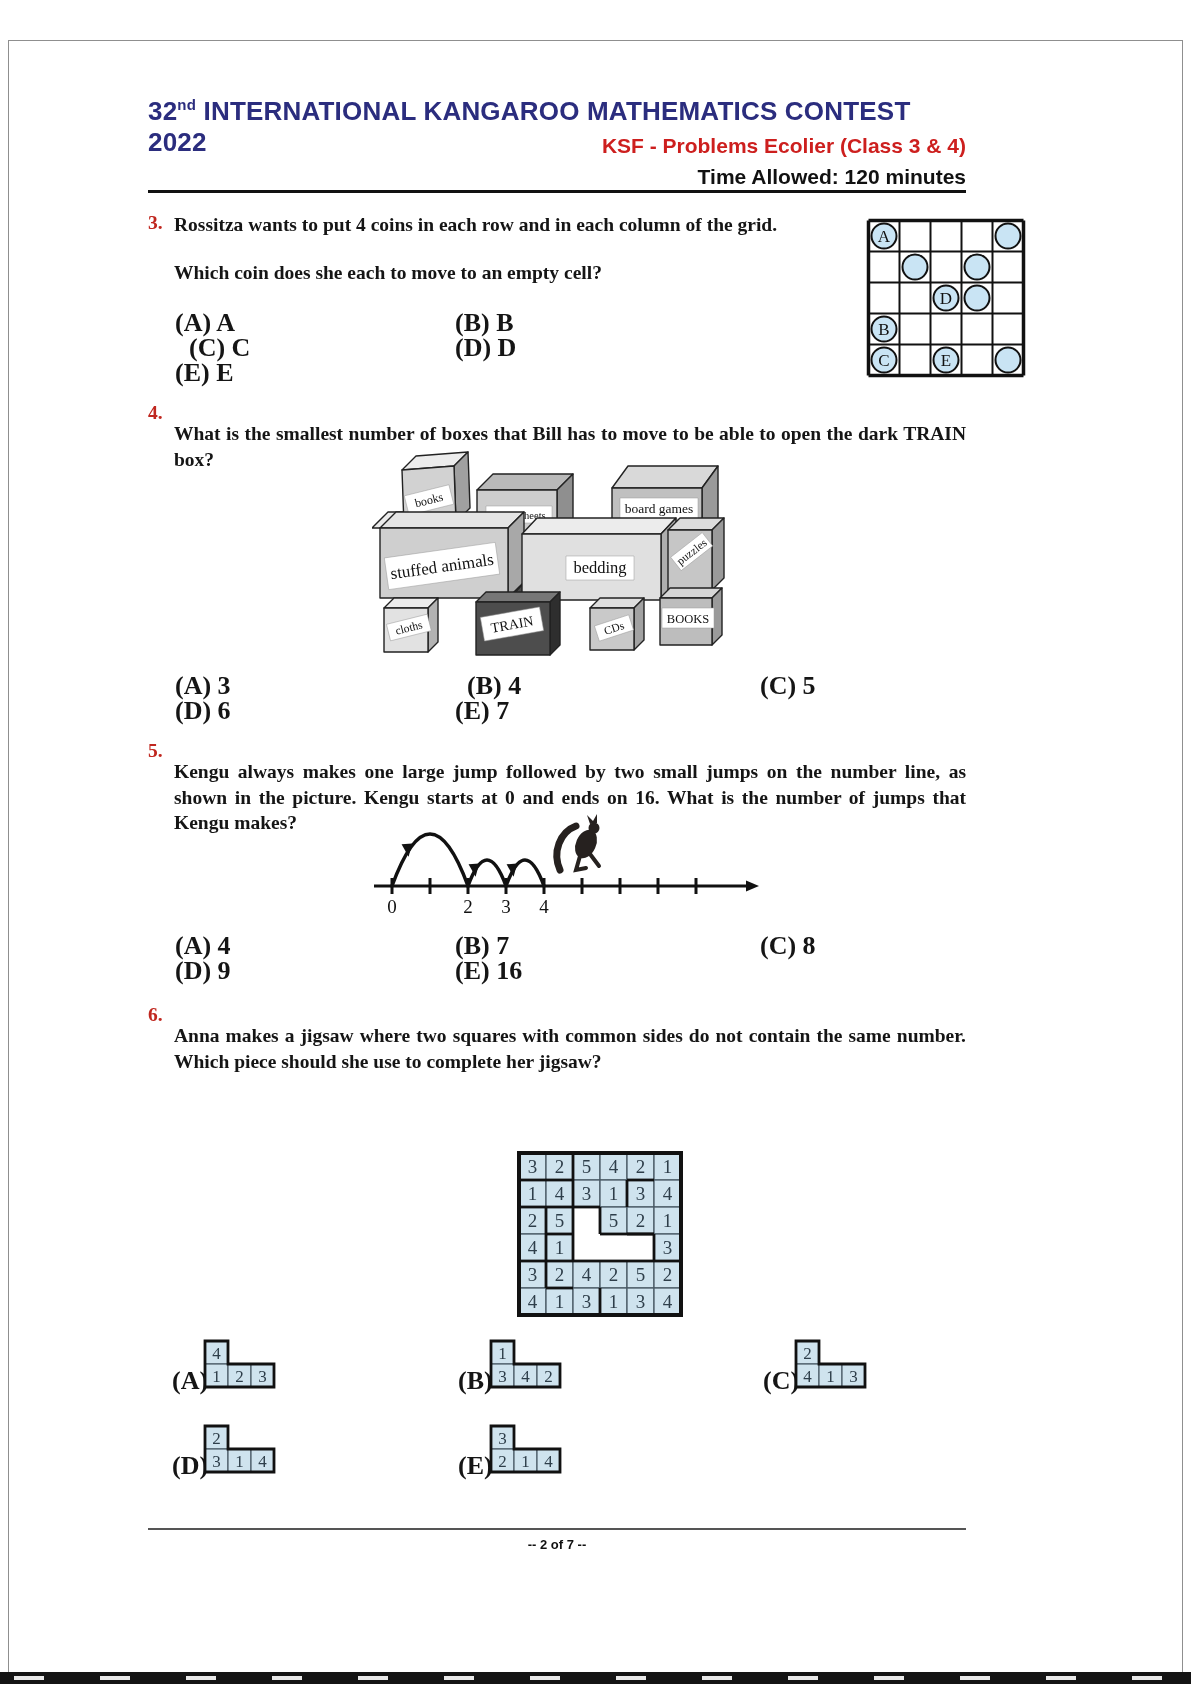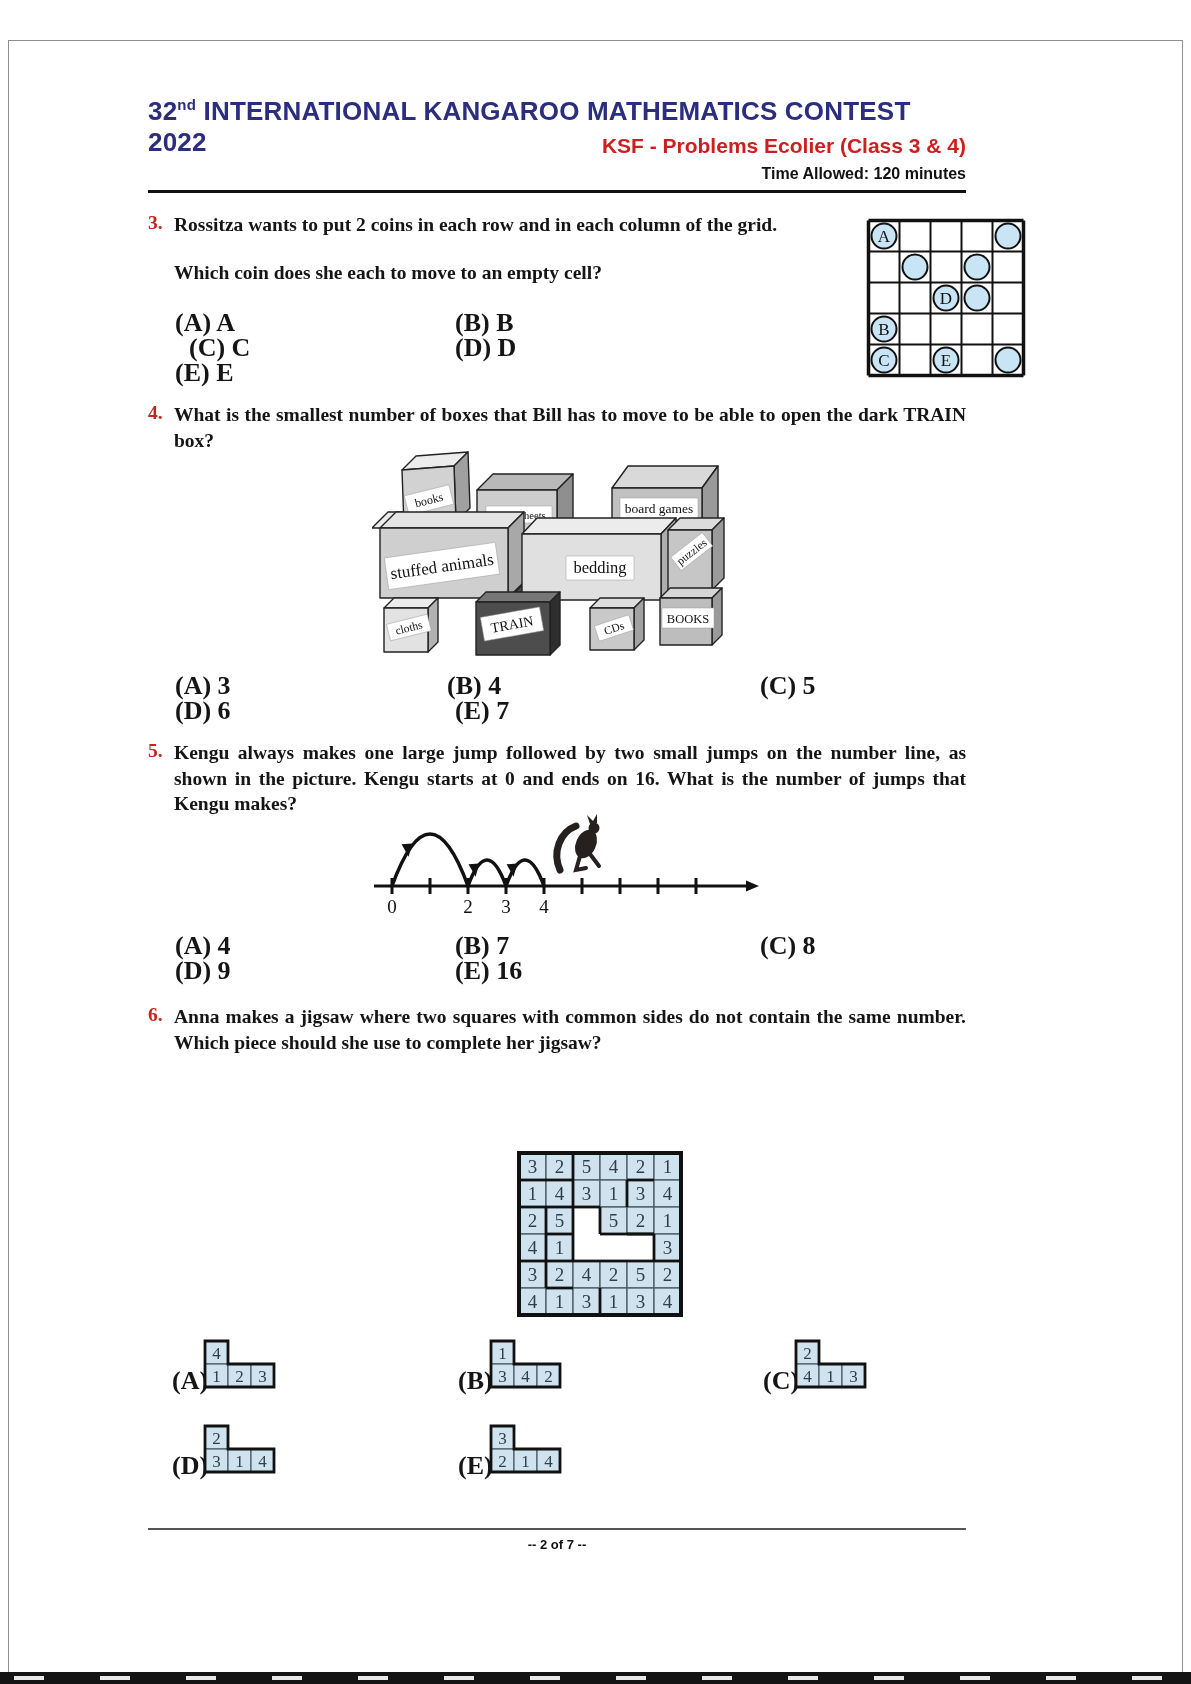--- a/index.html
+++ b/index.html
@@ -7,25 +7,25 @@
        font-family:"Liberation Serif",serif;color:#151515;}
   .frame{position:absolute;left:8px;top:40px;width:1173px;height:1632px;
          border:1px solid #8f8f8f;border-bottom:none;}
   .hdr-title{position:absolute;left:148px;top:96px;width:818px;
              font-family:"Liberation Sans",sans-serif;font-weight:bold;font-size:26px;
              color:#2b2d7e;letter-spacing:0.2px;}
   .hdr-title sup{font-size:15px;}
   .hdr-sub{position:absolute;left:148px;top:134px;width:818px;text-align:right;
            font-family:"Liberation Sans",sans-serif;font-weight:bold;font-size:21px;color:#cd1f1e;}
   .hdr-time{position:absolute;left:148px;top:165px;width:818px;text-align:right;
-            font-family:"Liberation Sans",sans-serif;font-weight:bold;font-size:16px;color:#111;}
+            font-family:"Liberation Sans",sans-serif;font-weight:bold;font-size:21px;color:#111;}
   .hdr-rule{position:absolute;left:148px;top:190px;width:818px;height:3px;background:#111;}
   .qnum{position:absolute;font-size:19.5px;font-weight:bold;color:#c0271f;}
   .qtext{position:absolute;font-size:19.5px;font-weight:bold;color:#151515;line-height:25.5px;}
-  .justify{text-align:justify;}
+  .justify{text-align:justify;margin-top:19px;}
   .opt{position:absolute;font-size:26px;font-weight:bold;color:#151515;white-space:nowrap;}
   .figure{position:absolute;}
   .ftr-rule{position:absolute;left:148px;top:1528px;width:818px;height:1.5px;background:#555;}
   .ftr-text{position:absolute;left:148px;top:1537px;width:818px;text-align:center;
             font-family:"Liberation Sans",sans-serif;font-weight:bold;font-size:13px;color:#111;}
   .bottom-strip{position:absolute;left:0;top:1672px;width:1191px;height:12px;background:#141414;}
   .bottom-strip .dashes{margin-top:4px;height:4px;margin-left:14px;margin-right:14px;
             background:repeating-linear-gradient(90deg,#e8e8e8 0 30px,transparent 30px 86px);}
   svg text{font-family:"Liberation Serif",serif;}
 </style>
@@ -33,21 +33,21 @@
 <body>
 
 <div class="frame"></div>
 
 <div class="hdr-title"><span>32</span><sup>nd</sup><span> INTERNATIONAL KANGAROO MATHEMATICS CONTEST 2022</span></div>
 <div class="hdr-sub">KSF - Problems Ecolier (Class 3 &amp; 4)</div>
 <div class="hdr-time">Time Allowed: 120 minutes</div>
 <div class="hdr-rule"></div>
 
 <div class="qnum" style="left:148px;top:212px">3.</div>
-<div class="qtext" style="left:174px;top:212px;width:690px">Rossitza wants to put 2 coins in each row and in each column of the grid.</div>
+<div class="qtext" style="left:174px;top:212px;width:690px">Rossitza wants to put 4 coins in each row and in each column of the grid.</div>
 <div class="qtext" style="left:174px;top:260px;width:690px">Which coin does she each to move to an empty cell?</div>
 <div class="opt" style="left:175px;top:308px"><span>(A)</span> <span>A</span></div>
 <div class="opt" style="left:455px;top:308px"><span>(B)</span> <span>B</span></div>
 <div class="opt" style="left:189px;top:333px"><span>(C)</span> <span>C</span></div>
 <div class="opt" style="left:455px;top:333px"><span>(D)</span> <span>D</span></div>
 <div class="opt" style="left:175px;top:358px"><span>(E)</span> <span>E</span></div>
 <svg id="coin-grid-svg" class="figure" style="left:866px;top:218px" width="160" height="160">
     <rect x="2.5" y="2.5" width="155" height="155" fill="#fff"></rect>
     <circle cx="18" cy="18" r="12.5" fill="#c9e4f4" stroke="#111" stroke-width="2"></circle>
     <text x="18" y="24" text-anchor="middle" font-size="17" fill="#111" font-family="&quot;Liberation Serif&quot;,serif">A</text>
@@ -174,21 +174,21 @@
     <g>
       <polygon points="288,150 298,140 350,140 340,150" fill="#d6d6d6"></polygon>
       <polygon points="340,150 350,140 350,187 340,197" fill="#9a9a9a"></polygon>
       <polygon points="288,150 340,150 340,197 288,197" fill="#bdbdbd"></polygon>
       <rect x="290" y="160" width="52" height="20" fill="#fff" stroke="#999" stroke-width="0.5"></rect>
       <text x="316" y="174.5" text-anchor="middle" font-size="12.5" fill="#111" stroke="none">BOOKS</text>
     </g>
   </g>
 </svg>
 <div class="opt" style="left:175px;top:671px"><span>(A)</span> <span>3</span></div>
-<div class="opt" style="left:447px;top:671px"><span>(B)</span> <span>4</span></div>
+<div class="opt" style="left:467px;top:671px"><span>(B)</span> <span>4</span></div>
 <div class="opt" style="left:760px;top:671px"><span>(C)</span> <span>5</span></div>
 <div class="opt" style="left:175px;top:696px"><span>(D)</span> <span>6</span></div>
 <div class="opt" style="left:455px;top:696px"><span>(E)</span> <span>7</span></div>
 
 <div class="qnum" style="left:148px;top:740px">5.</div>
 <div class="qtext justify" style="left:174px;top:740px;width:792px">Kengu always makes one large jump followed by two small jumps on the number line, as shown in the picture. Kengu starts at 0 and ends on 16. What is the number of jumps that Kengu makes?</div>
 <svg id="numberline-svg" class="figure" style="left:368px;top:812px" width="395" height="105">
     <line x1="6" y1="74" x2="380" y2="74" stroke="#111" stroke-width="3"></line>
     <polygon points="378,68.5 391,74 378,79.5" fill="#111"></polygon>
     <line x1="24" y1="66" x2="24" y2="82" stroke="#111" stroke-width="3"></line>

